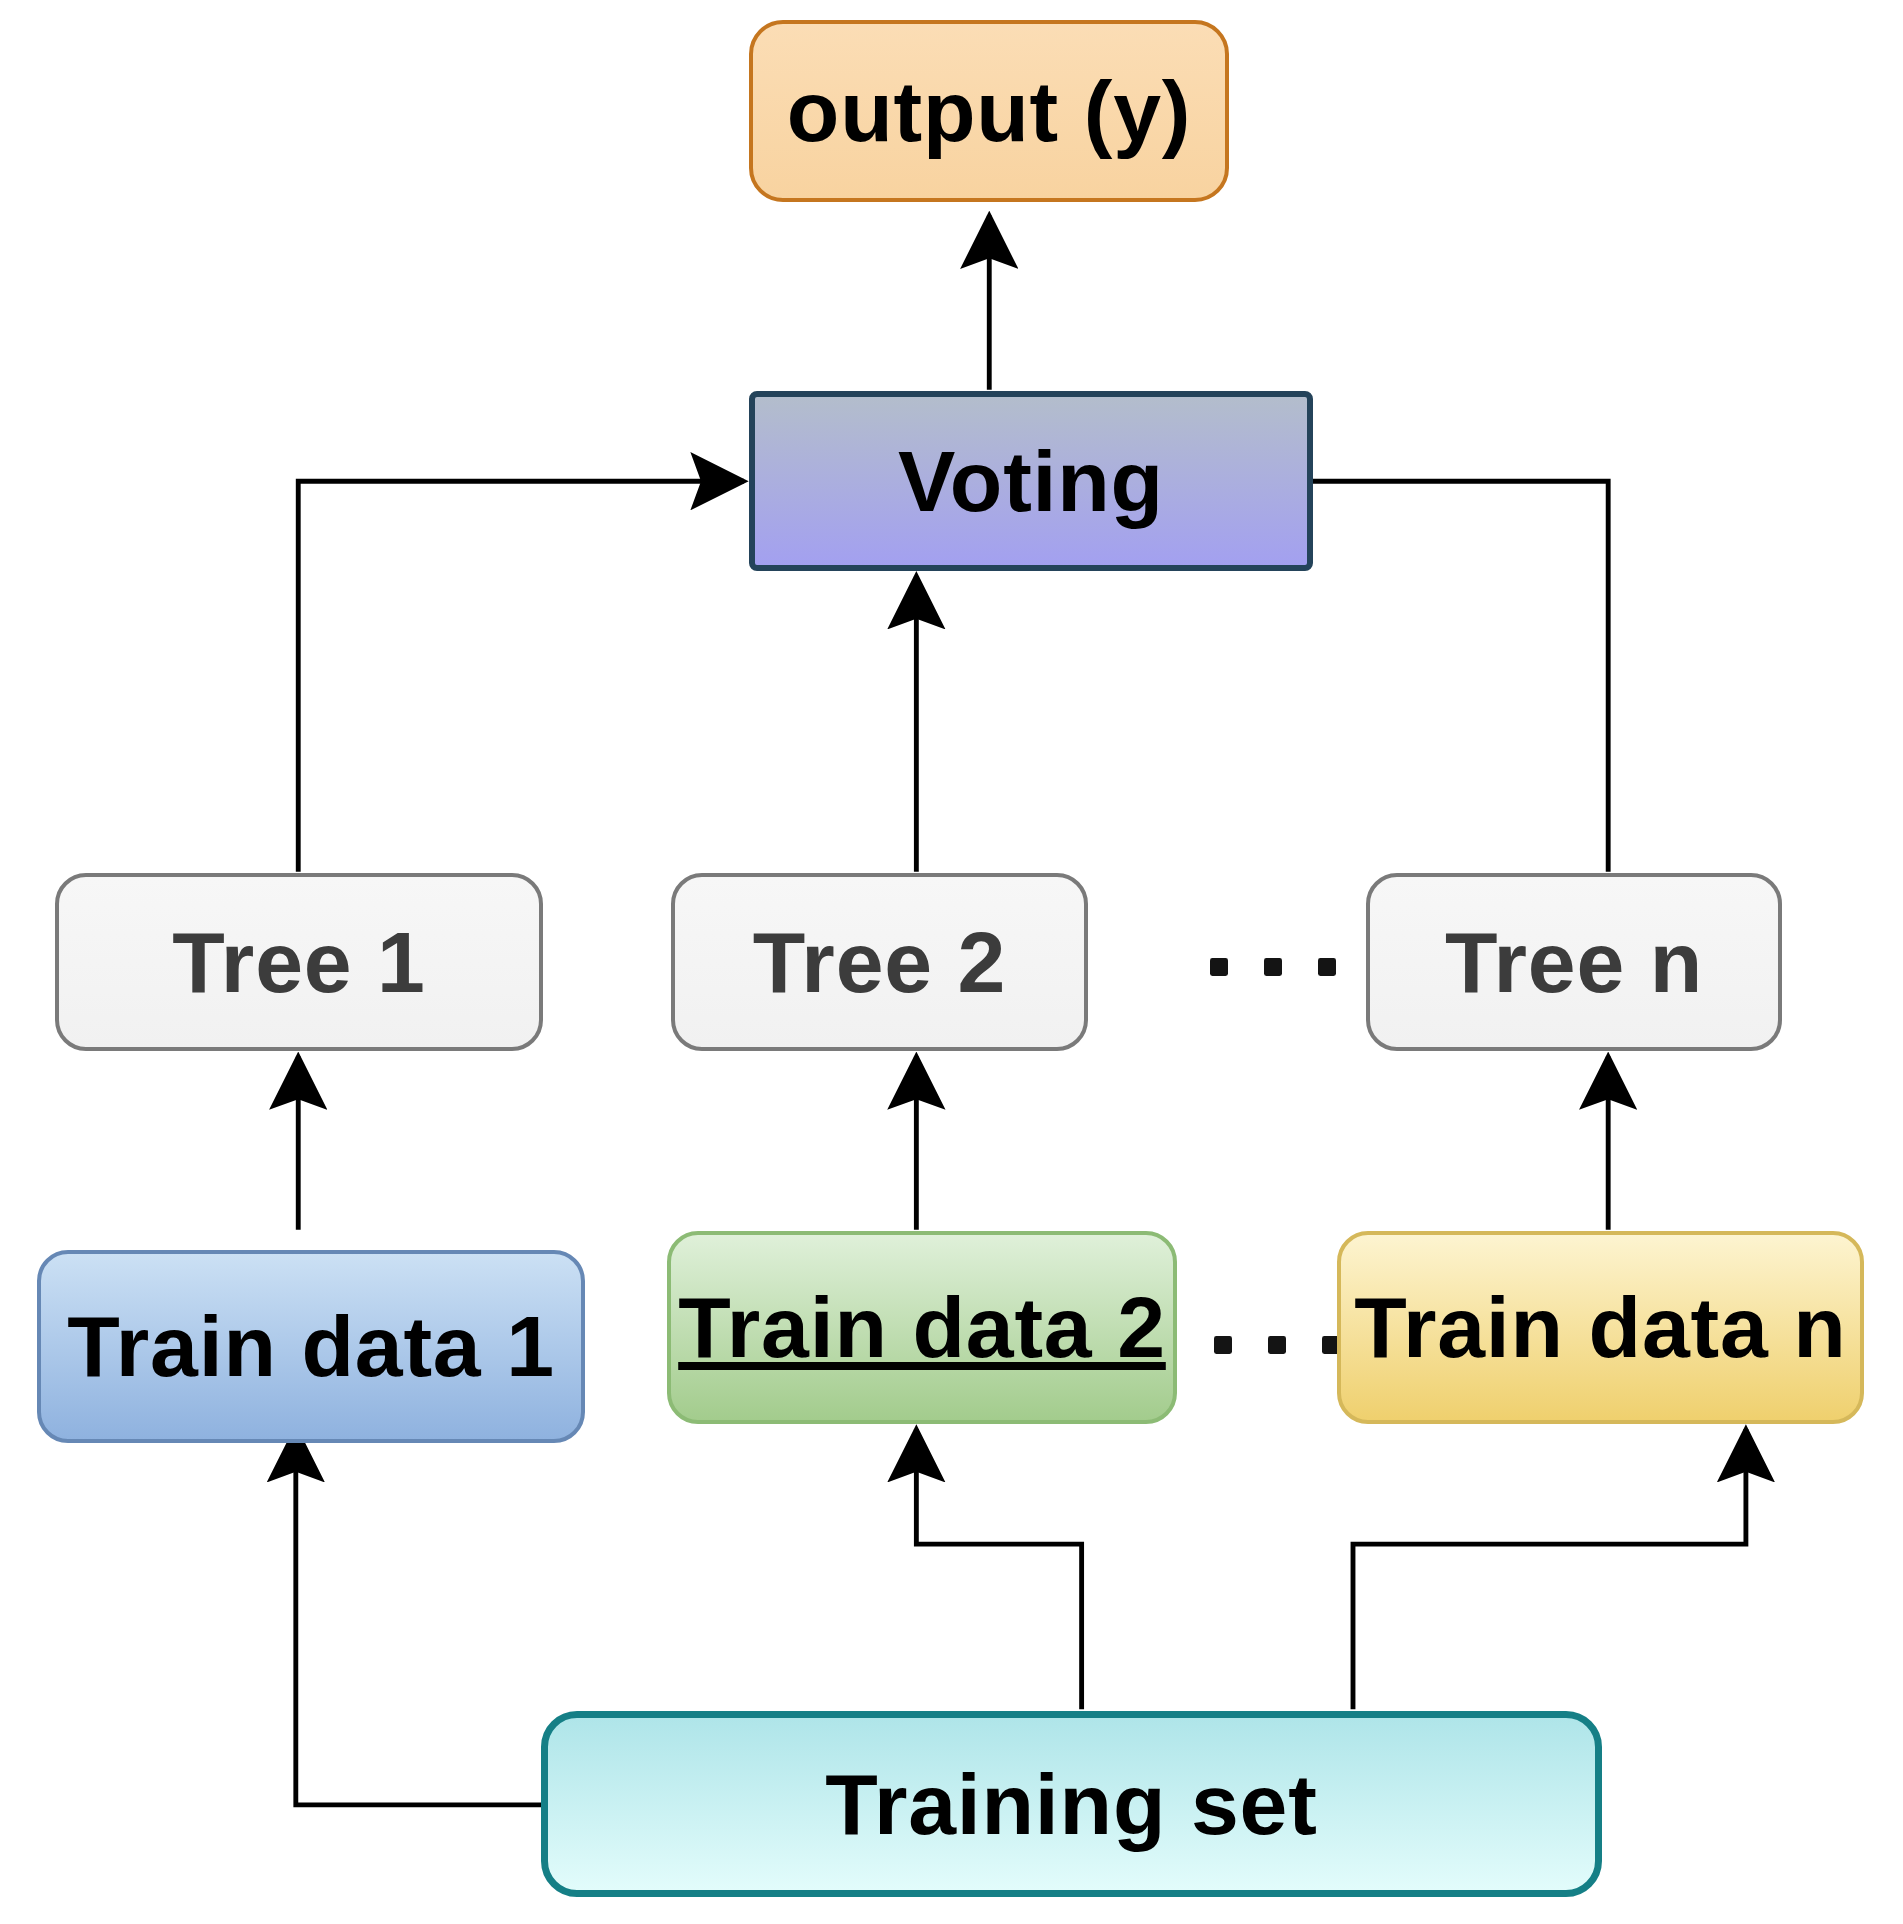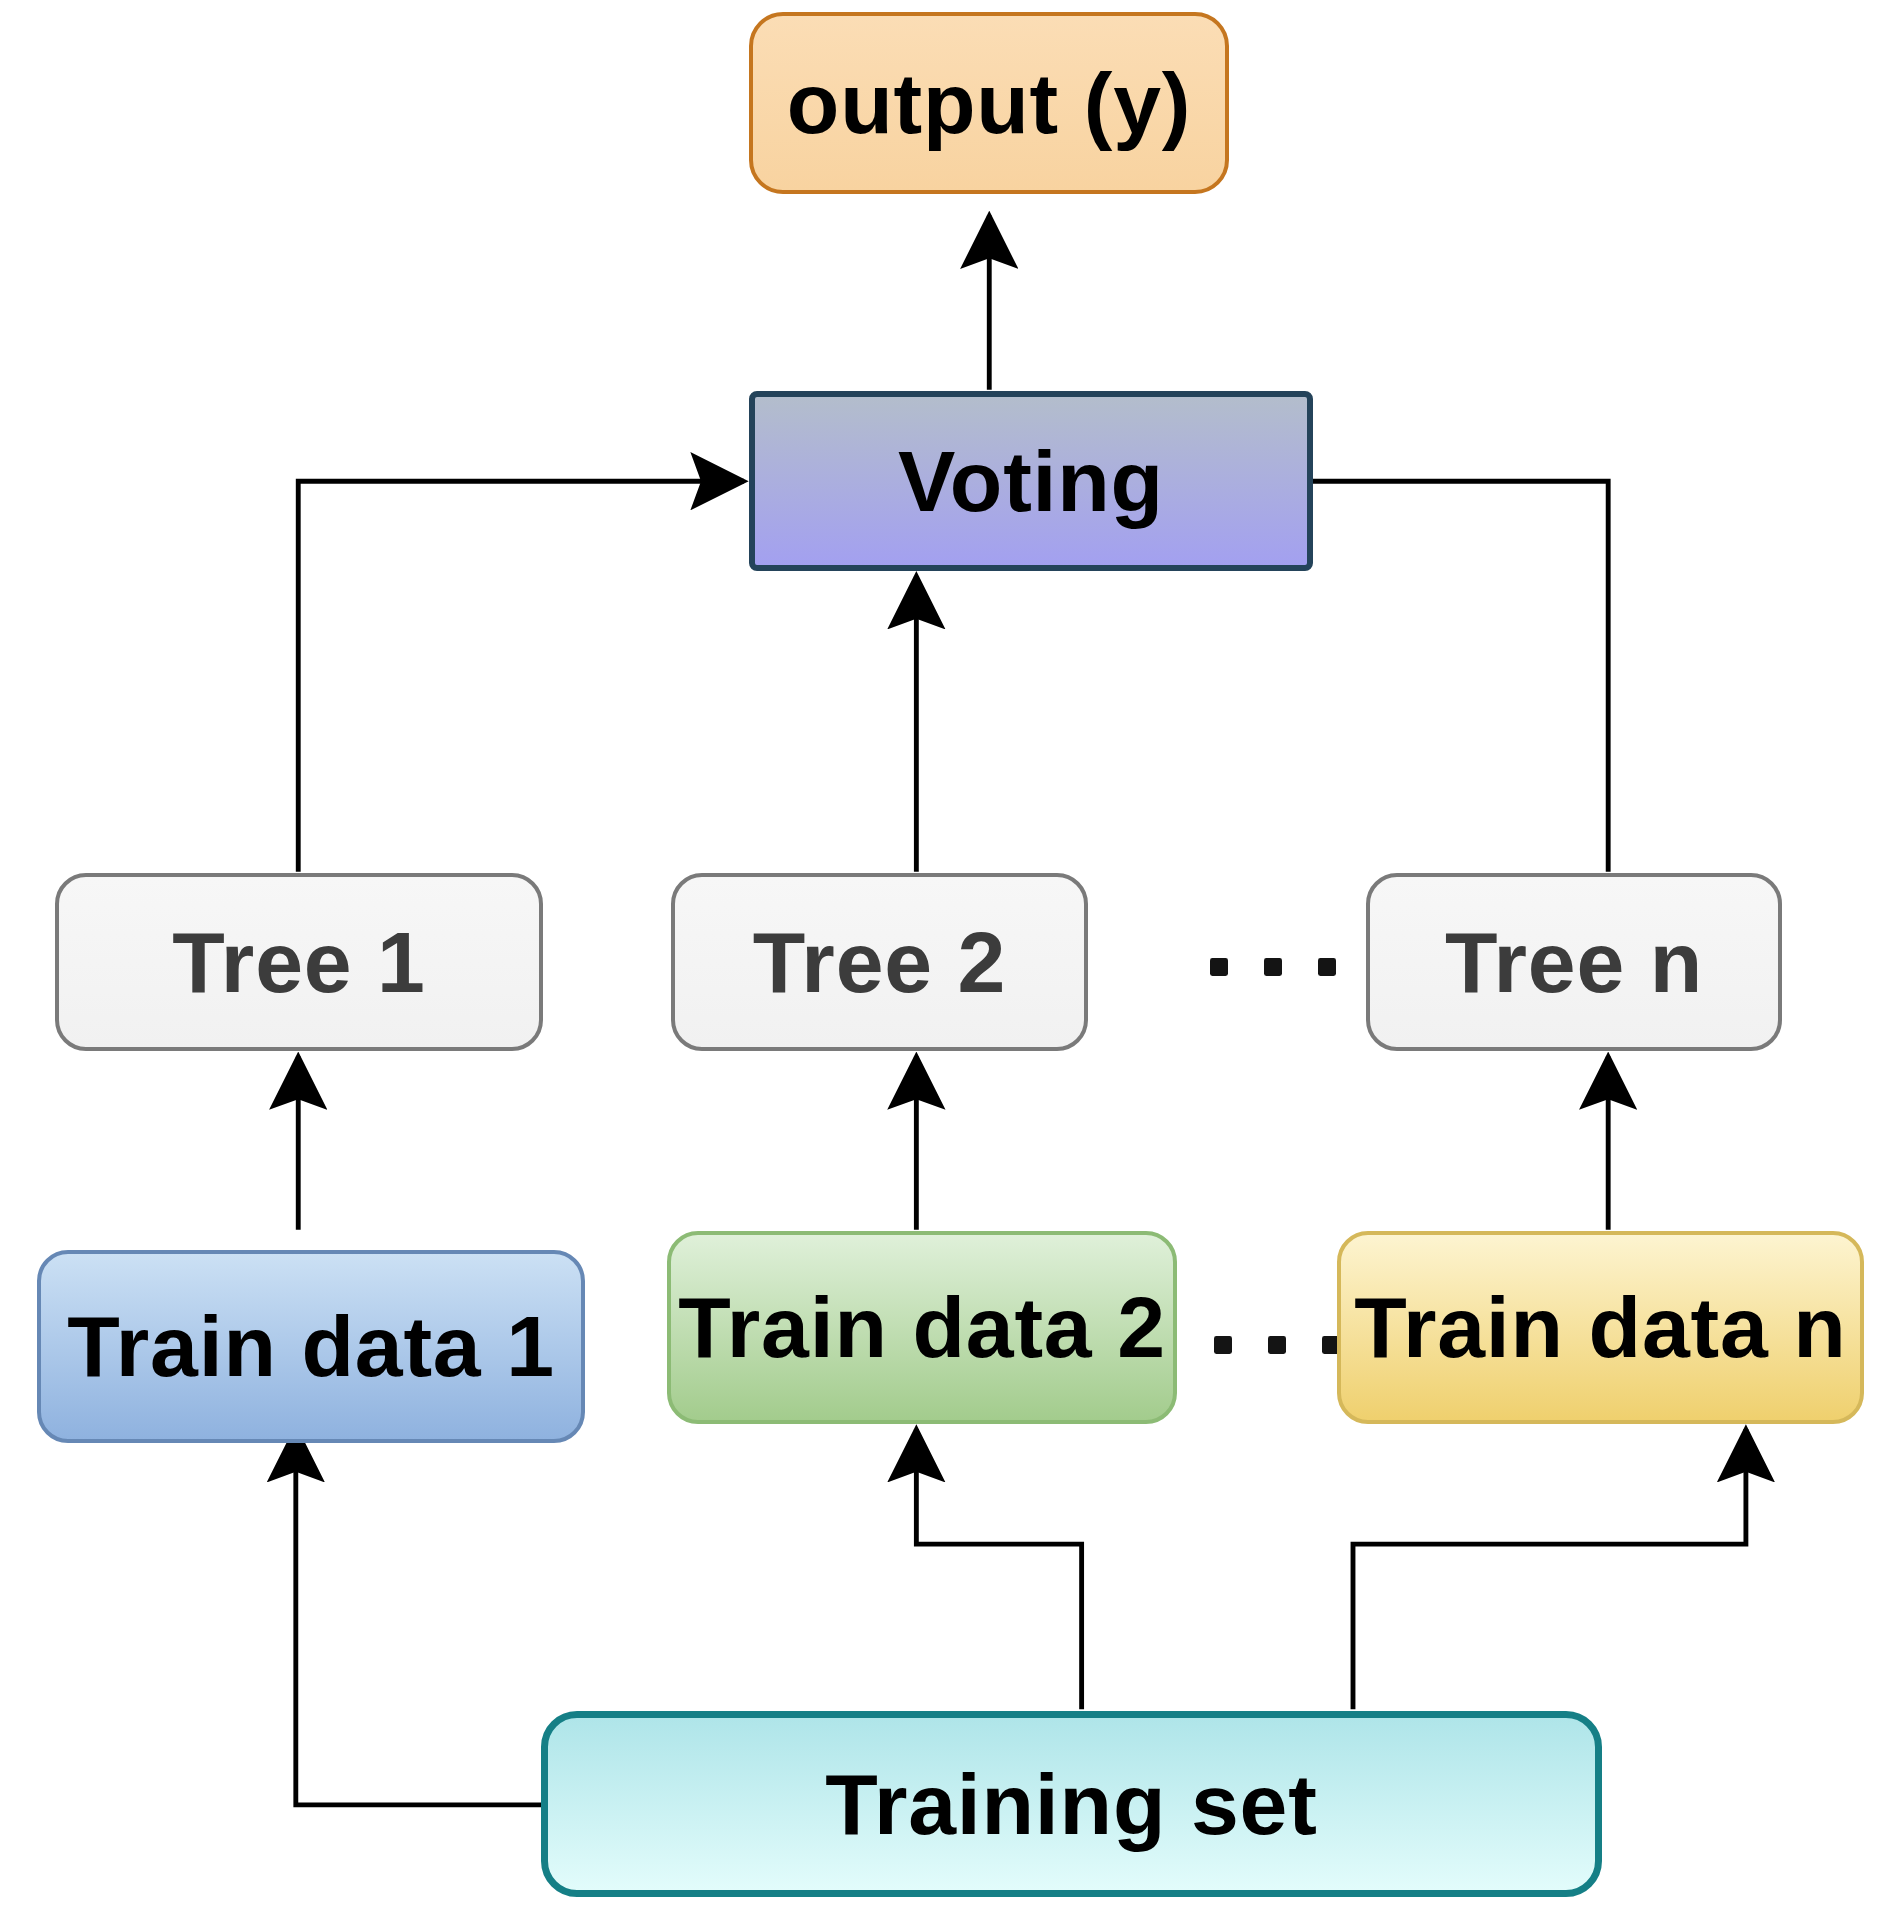--- a/index.html
+++ b/index.html
@@ -18,27 +18,27 @@
     background:linear-gradient(to bottom, var(--c1,#eee), var(--c2,#ddd));
     border:4.9px solid var(--c3,#777);
     border-radius:31px;
     color:var(--ct,#000000);
     font-weight:bold;
     font-size:86px;
     letter-spacing:0.8px;
     white-space:nowrap;
     text-align:center;
   }
-  .node-output   {left:749px;  top:12px;   width:480px;  height:182px; border-radius:34px;}
+  .node-output   {left:749px;  top:20px;   width:480px;  height:182px; border-radius:34px;}
   .node-voting   {left:749px;  top:391px;  width:564px;  height:180px; border-width:6.5px; border-radius:8px;}
   .node-tree1    {left:55px;   top:873px; width:488px;  height:178px;}
   .node-tree2    {left:671px;  top:873px; width:417px;  height:178px;}
   .node-treen    {left:1366px; top:873px; width:416px;  height:178px;}
   .node-td1      {left:37px;   top:1231px; width:548px;  height:193px;margin-top:19px;}
-  .node-td2      {left:667px;  top:1231px; width:510px;  height:193px;}
+  .node-td2      {left:667px;  top:1231px; width:510px;  height:193px;text-decoration:underline;}
   .node-tdn      {left:1337px; top:1231px; width:527px;  height:193px;}
   .node-ts       {left:541px;  top:1711px; width:1061px; height:186px; border-width:7.3px; border-radius:36px;justify-content:center;}
   .dots{position:absolute;display:flex;gap:36px;}
   .dots-trees{left:1210px;top:958px;}
   .dots-train{left:1214px;top:1336px;}
   .dot{width:18px;height:18px;background:#141414;border-radius:2.4px;}
 </style>
 </head>
 <body>
 

